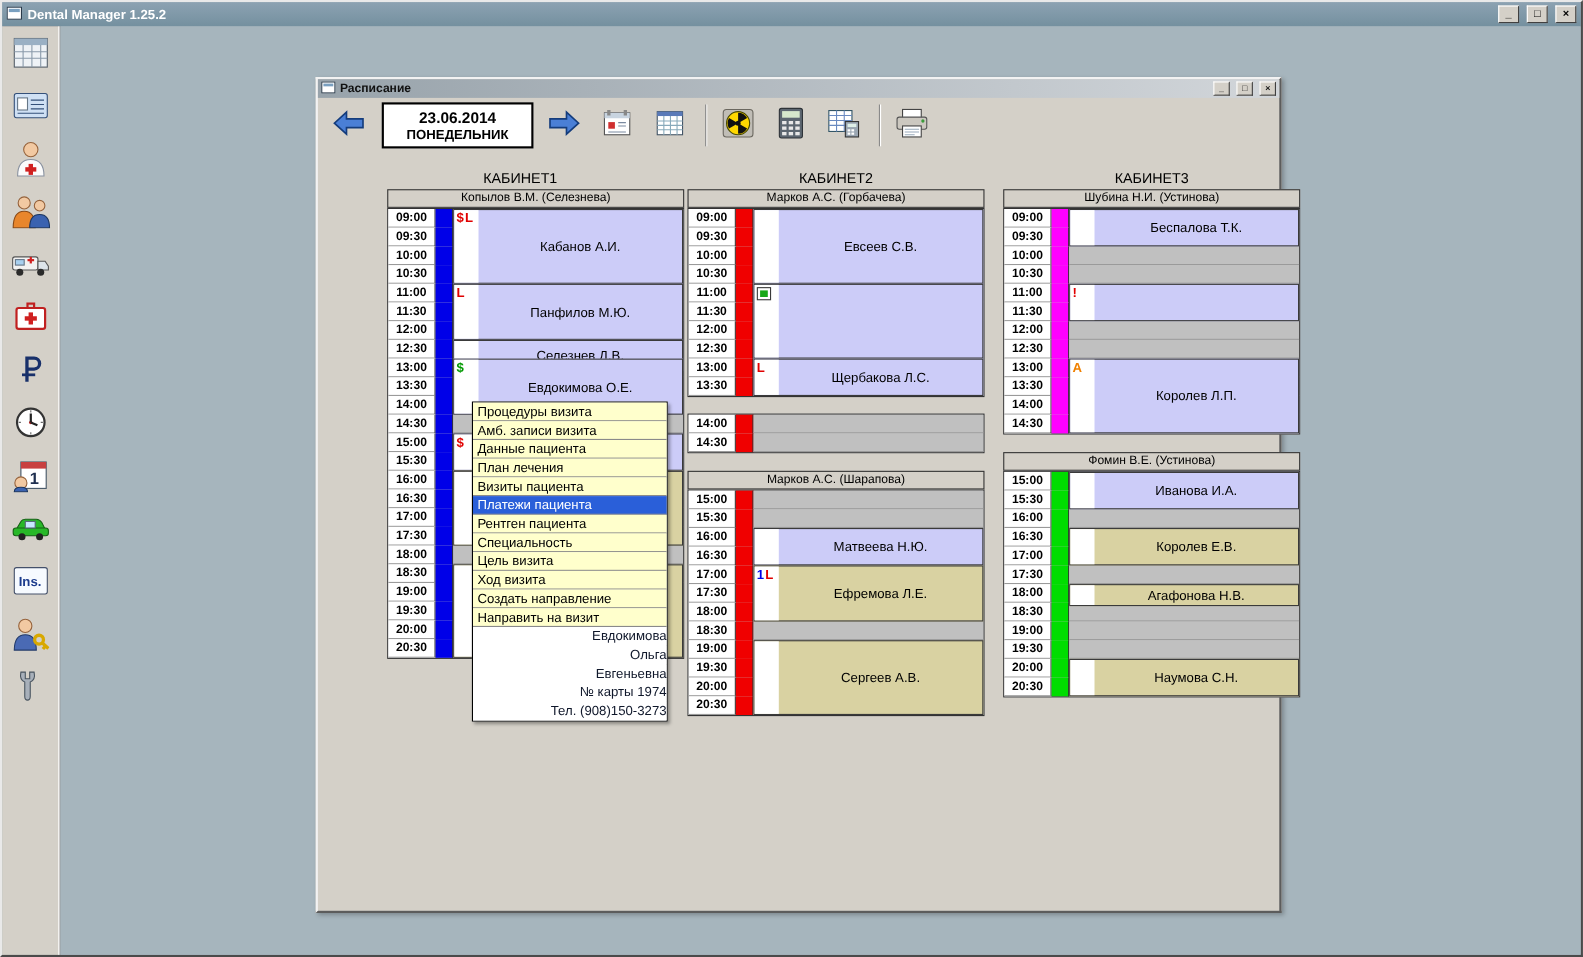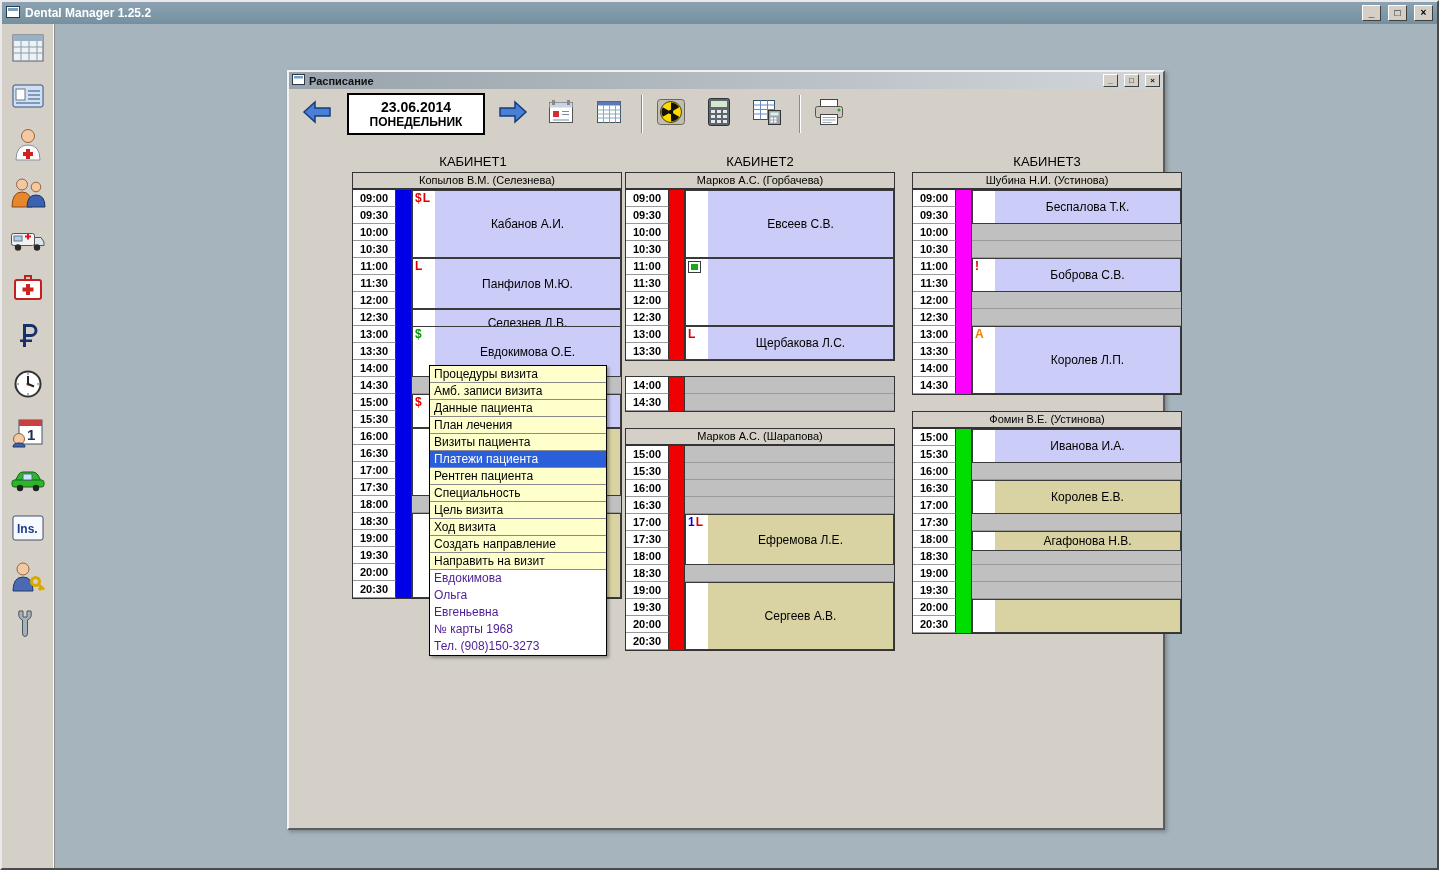--- a/index.html
+++ b/index.html
@@ -33,21 +33,21 @@
   .block .gutter { width:22px; background:#fff; display:flex; padding:1px 0 0 2px; gap:1px; }
   .block .pname { flex:1; display:flex; align-items:center; justify-content:center; font-size:12px; color:#000; }
   .mark { font-size:12px; font-weight:bold; line-height:13px; }
   .mark-box { width:13px; height:12px; border:1px solid #3a3a3a; background:#fff; position:relative; display:inline-block; margin-top:1px; }
   .mark-box::after { content:""; position:absolute; left:2px; top:2px; right:2px; bottom:2px; background:#18a818; }
   .lav { background:#ccccf8; }
   .tan { background:#d9d2a2; }
   .ctx { position:absolute; left:140px; top:293px; width:178px; background:#fff; border:1px solid #000; z-index:40; box-shadow:2px 2px 3px rgba(0,0,0,.35); }
   .ctx-item { height:17px; background:#ffffcc; border-bottom:1px solid #8a8a8a; font-size:12px; line-height:16px; padding-left:4px; color:#000; }
   .ctx-item.sel { background:#2a5fd9; color:#fff; }
-  .ctx-info { height:17px; font-size:12px; line-height:17px; padding-left:4px; background:#fff; color:#4c1d95; }
+  .ctx-info { height:17px; font-size:12px; line-height:17px; padding-left:4px; background:#fff; color:#0f172a;text-align:right; }
 </style>
 <title>Dental Manager 1.25.2</title></head>
 <body>
 
 <div class="app">
   <div class="titlebar">
     <span><svg width="14" height="12">
           <rect x="0.5" y="0.5" width="13" height="11" fill="#fff" stroke="#2a3a4a"></rect>
           <rect x="2" y="2" width="10" height="3" fill="#7aa0c0"></rect>
         </svg></span>
@@ -564,20 +564,24 @@
               <div class="row">
                 <div class="t-cell">20:00</div>
                 <div class="strip" style="background:#f00000"></div>
                 <div class="slot"></div>
               </div>
               <div class="row">
                 <div class="t-cell">20:30</div>
                 <div class="strip" style="background:#f00000"></div>
                 <div class="slot"></div>
               </div>
+              <div class="block lav" style="top:34px;height:34px">
+                <div class="gutter"></div>
+                <div class="pname">Матвеева Н.Ю.</div>
+              </div>
               <div class="block tan" style="top:68px;height:51px">
                 <div class="gutter">
                   <span class="mark" style="color:#0000e8">1</span>
                   <span class="mark" style="color:#e00000">L</span>
                 </div>
                 <div class="pname">Ефремова Л.Е.</div>
               </div>
               <div class="block tan" style="top:136px;height:68px">
                 <div class="gutter"></div>
                 <div class="pname">Сергеев А.В.</div>
@@ -649,21 +653,20 @@
                 <div class="slot"></div>
               </div>
               <div class="block lav" style="top:0px;height:34px">
                 <div class="gutter"></div>
                 <div class="pname">Беспалова Т.К.</div>
               </div>
               <div class="block lav" style="top:68px;height:34px">
                 <div class="gutter">
                   <span class="mark" style="color:#e00000">!</span>
                 </div>
-                <div class="pname">Боброва С.В.</div>
               </div>
               <div class="block lav" style="top:136px;height:68px">
                 <div class="gutter">
                   <span class="mark" style="color:#f08000">A</span>
                 </div>
                 <div class="pname">Королев Л.П.</div>
               </div>
             </div>
           </div>
           <div class="sec" style="left:592px;top:272px">
@@ -736,38 +739,39 @@
               <div class="block tan" style="top:51px;height:34px">
                 <div class="gutter"></div>
                 <div class="pname">Королев Е.В.</div>
               </div>
               <div class="block tan" style="top:102px;height:20px">
                 <div class="gutter"></div>
                 <div class="pname">Агафонова Н.В.</div>
               </div>
               <div class="block tan" style="top:170px;height:34px">
                 <div class="gutter"></div>
+                <div class="pname">Наумова С.Н.</div>
               </div>
             </div>
           </div>
         </div>
       <div class="ctx" id="ctx">
           <div class="ctx-item">Процедуры визита</div>
           <div class="ctx-item">Амб. записи визита</div>
           <div class="ctx-item">Данные пациента</div>
           <div class="ctx-item">План лечения</div>
           <div class="ctx-item">Визиты пациента</div>
           <div class="ctx-item sel">Платежи пациента</div>
           <div class="ctx-item">Рентген пациента</div>
           <div class="ctx-item">Специальность</div>
           <div class="ctx-item">Цель визита</div>
           <div class="ctx-item">Ход визита</div>
           <div class="ctx-item">Создать направление</div>
           <div class="ctx-item">Направить на визит</div>
           <div class="ctx-info">Евдокимова</div>
           <div class="ctx-info">Ольга</div>
           <div class="ctx-info">Евгеньевна</div>
-          <div class="ctx-info">№ карты 1968</div>
+          <div class="ctx-info">№ карты 1974</div>
           <div class="ctx-info">Тел. (908)150-3273</div>
         </div>
     </div>
   </div>
 </div>
 
 </body></html>

